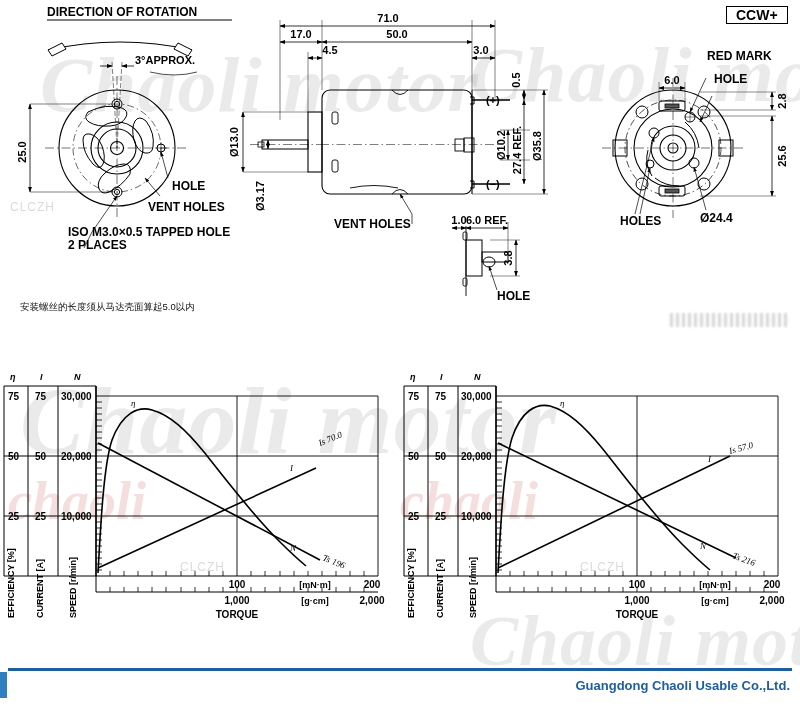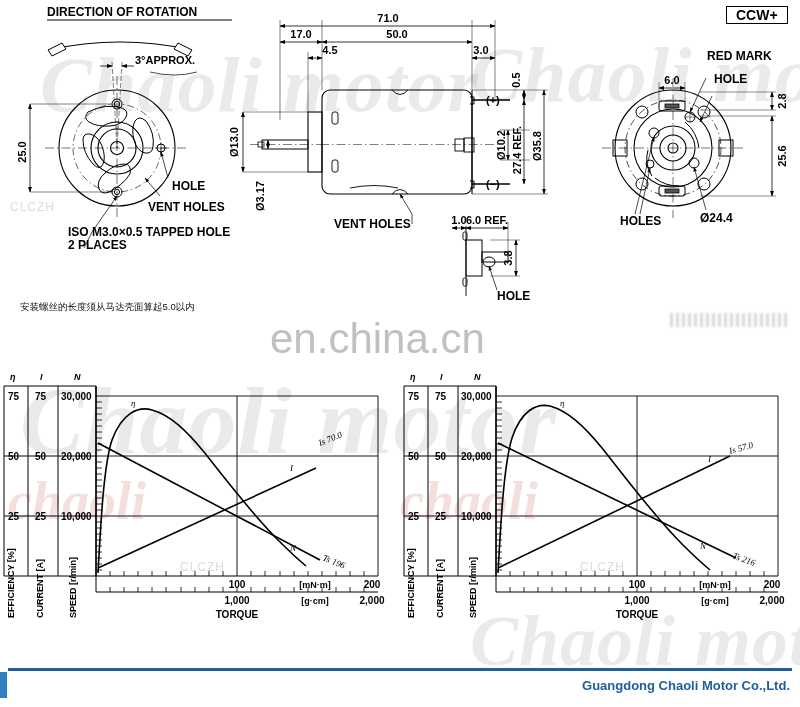--- a/index.html
+++ b/index.html
@@ -63,21 +63,20 @@
   .axsm{font-size:9px;font-weight:bold;}
   .curvelab{font-size:9px;font-style:italic;font-family:"Liberation Serif",serif;}
 </style>
 </head>
 <body>
 
 <div id="root">
 
   <div class="wm wm-main" style="left:40px;top:40px;">Chaoli motor</div>
   <div class="wm wm-main" style="left:470px;top:30px;">Chaoli motor</div>
-  <div class="wm wm-cn" style="left:270px;top:315px;color:rgba(140,140,140,0.55);font-size:42px;">en.china.cn</div>
   <div class="wm wm-main" style="left:20px;top:365px;font-size:96px;">Chaoli motor</div>
   <div class="wm wm-main" style="left:470px;top:600px;font-size:72px;">Chaoli motor</div>
   <div class="wm wm-red" style="left:8px;top:470px;">chaoli</div>
   <div class="wm wm-red" style="left:400px;top:470px;">chaoli</div>
   <div class="wm wm-sm" style="left:10px;top:200px;">CLCZH</div>
   <div class="wm wm-sm" style="left:180px;top:560px;">CLCZH</div>
   <div class="wm wm-sm" style="left:580px;top:560px;">CLCZH</div>
   <div class="blur-bar"></div>
 
   <div class="ccw">CCW+</div>
@@ -587,15 +586,15 @@
       <text class="axsm" x="315" y="220" text-anchor="middle">[mN·m]</text>
       <text class="axtxt" x="237" y="236" text-anchor="middle">1,000</text>
       <text class="axtxt" x="372" y="236" text-anchor="middle">2,000</text>
       <text class="axsm" x="315" y="236" text-anchor="middle">[g·cm]</text>
       <text class="axtxt" x="237" y="250" text-anchor="middle">TORQUE</text>
     </g>
   </svg>
 
   <div class="footer-rule"></div>
   <div class="footer-accent"></div>
-  <div class="footer-text">Guangdong Chaoli Motor Co.,Ltd.</div>
+  <div class="footer-text">Guangdong Chaoli Usable Co.,Ltd.</div>
 
 </div>
 
 </body></html>

